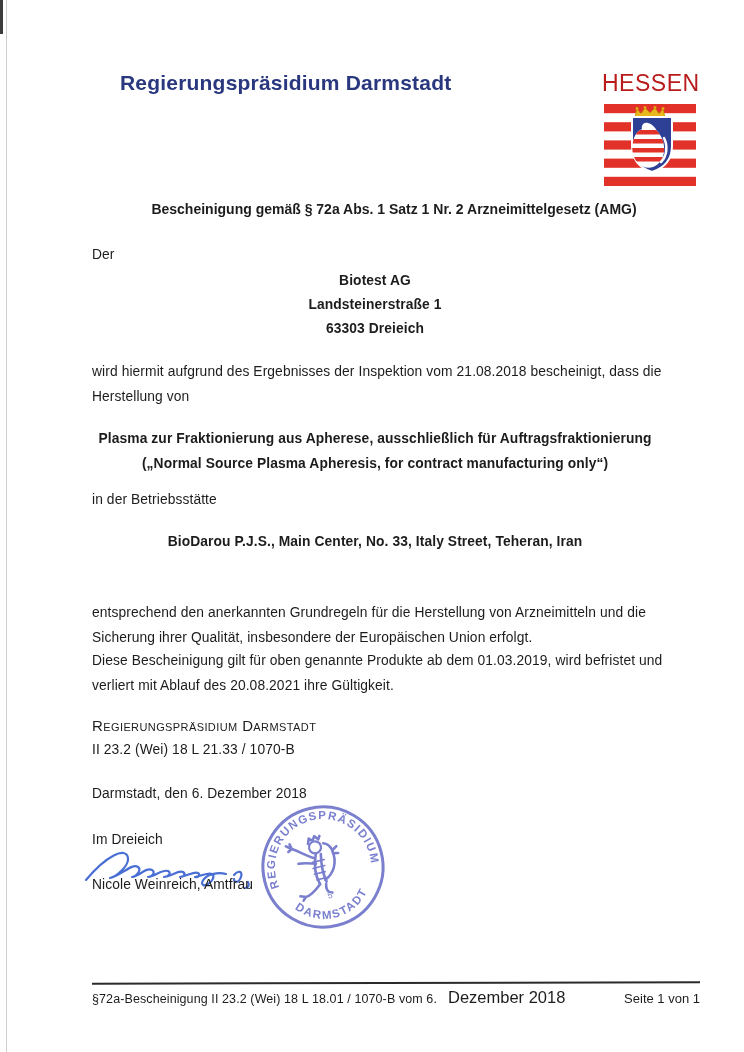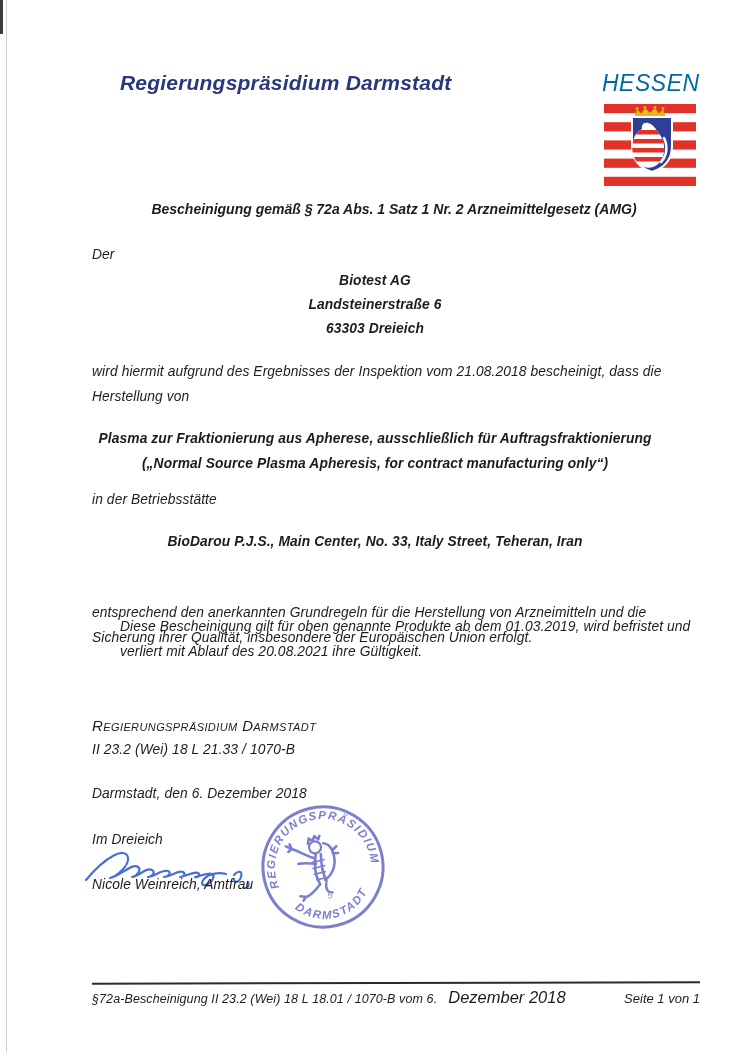--- a/index.html
+++ b/index.html
@@ -3,55 +3,55 @@
 <meta charset="utf-8">
 <style>
   * { margin: 0; padding: 0; box-sizing: border-box; }
   html, body { background: #ffffff; }
   body {
     width: 744px; height: 1052px;
     font-family: "Liberation Sans", sans-serif;
     color: #1c1c1c;
     overflow: hidden;
   }
-  .page { position: relative; width: 744px; height: 1052px; background: #fff; font-style: italic; }
+  .page { position: relative; width: 744px; height: 1052px; background: #fff; }
   .abs { position: absolute; }
   .nowrap { white-space: nowrap; }
   .bold { font-weight: bold; }
   .center { text-align: center; }
 
   
   .edge-line { left: 6px; top: 0; bottom: 0; width: 1px; background: #cfcfcf; }
   .corner-mark { left: 0; top: 0; width: 3px; height: 34px; background: #3c3c3c; }
 
   
   .agency-title {
     left: 120px; top: 71px;
     font-size: 21px; font-weight: bold;
     color: #28377e; letter-spacing: 0.2px;
   }
   .state-label {
     left: 602px; top: 70px; width: 96px;
-    font-size: 23px; color: #0369a1;
+    font-size: 23px; color: #b91c1c;
     letter-spacing: 0.5px; text-align: center;
   }
   .coat { left: 604px; top: 104px; }
 
   
   .doc-title { left: 92px; right: 48px; top: 201px; font-size: 14px; }
   .t14 { font-size: 13.8px; letter-spacing: 0.1px; }
   .lh { line-height: 24.5px; }
   .salutation { left: 92px; top: 247px; }
   .recipient { left: 92px; right: 86px; top: 269px; line-height: 24px; }
   .para1 { left: 92px; top: 360px; }
   .product { left: 92px; right: 86px; top: 426px; line-height: 25px; }
   .site-label { left: 92px; top: 492px; }
   .site-name { left: 92px; right: 86px; top: 534px; }
   .para2 { left: 92px; top: 581px; margin-top: 20px; }
-  .para3 { left: 92px; top: 615px; margin-left: 28px; }
+  .para3 { left: 92px; top: 649px; }
   .issuer-caps {
     left: 92px; top: 717px;
     font-variant: small-caps; font-size: 15px; letter-spacing: 0.4px;
   }
   .file-ref { left: 92px; top: 742px; }
   .place-date { left: 92px; top: 786px; }
   .im-auftrag { left: 92px; top: 832px; }
   .signature { left: 82px; top: 844px; }
   .signer { left: 92px; top: 877px; }
   .stamp { left: 256px; top: 800px; }
@@ -105,21 +105,21 @@
       </g>
       <path d="M57,58 C63,52 64,42 60,34" fill="none" stroke="#ffffff" stroke-width="2.5" stroke-linecap="round"></path>
     </svg>
   </div>
 
   <div class="abs doc-title bold center nowrap">Bescheinigung gemäß § 72a Abs. 1 Satz 1 Nr. 2 Arzneimittelgesetz (AMG)</div>
 
   <div class="abs salutation t14">Der</div>
   <div class="abs recipient center bold t14">
     <div class="nowrap">Biotest AG</div>
-    <div class="nowrap">Landsteinerstraße 6</div>
+    <div class="nowrap">Landsteinerstraße 1</div>
     <div class="nowrap">63303 Dreieich</div>
   </div>
 
   <div class="abs para1 t14 lh">
     <div class="nowrap">wird hiermit aufgrund des Ergebnisses der Inspektion vom 21.08.2018 bescheinigt, dass die</div>
     <div class="nowrap">Herstellung von</div>
   </div>
 
   <div class="abs product center bold t14">
     <div class="nowrap">Plasma zur Fraktionierung aus Apherese, ausschließlich für Auftragsfraktionierung</div>

